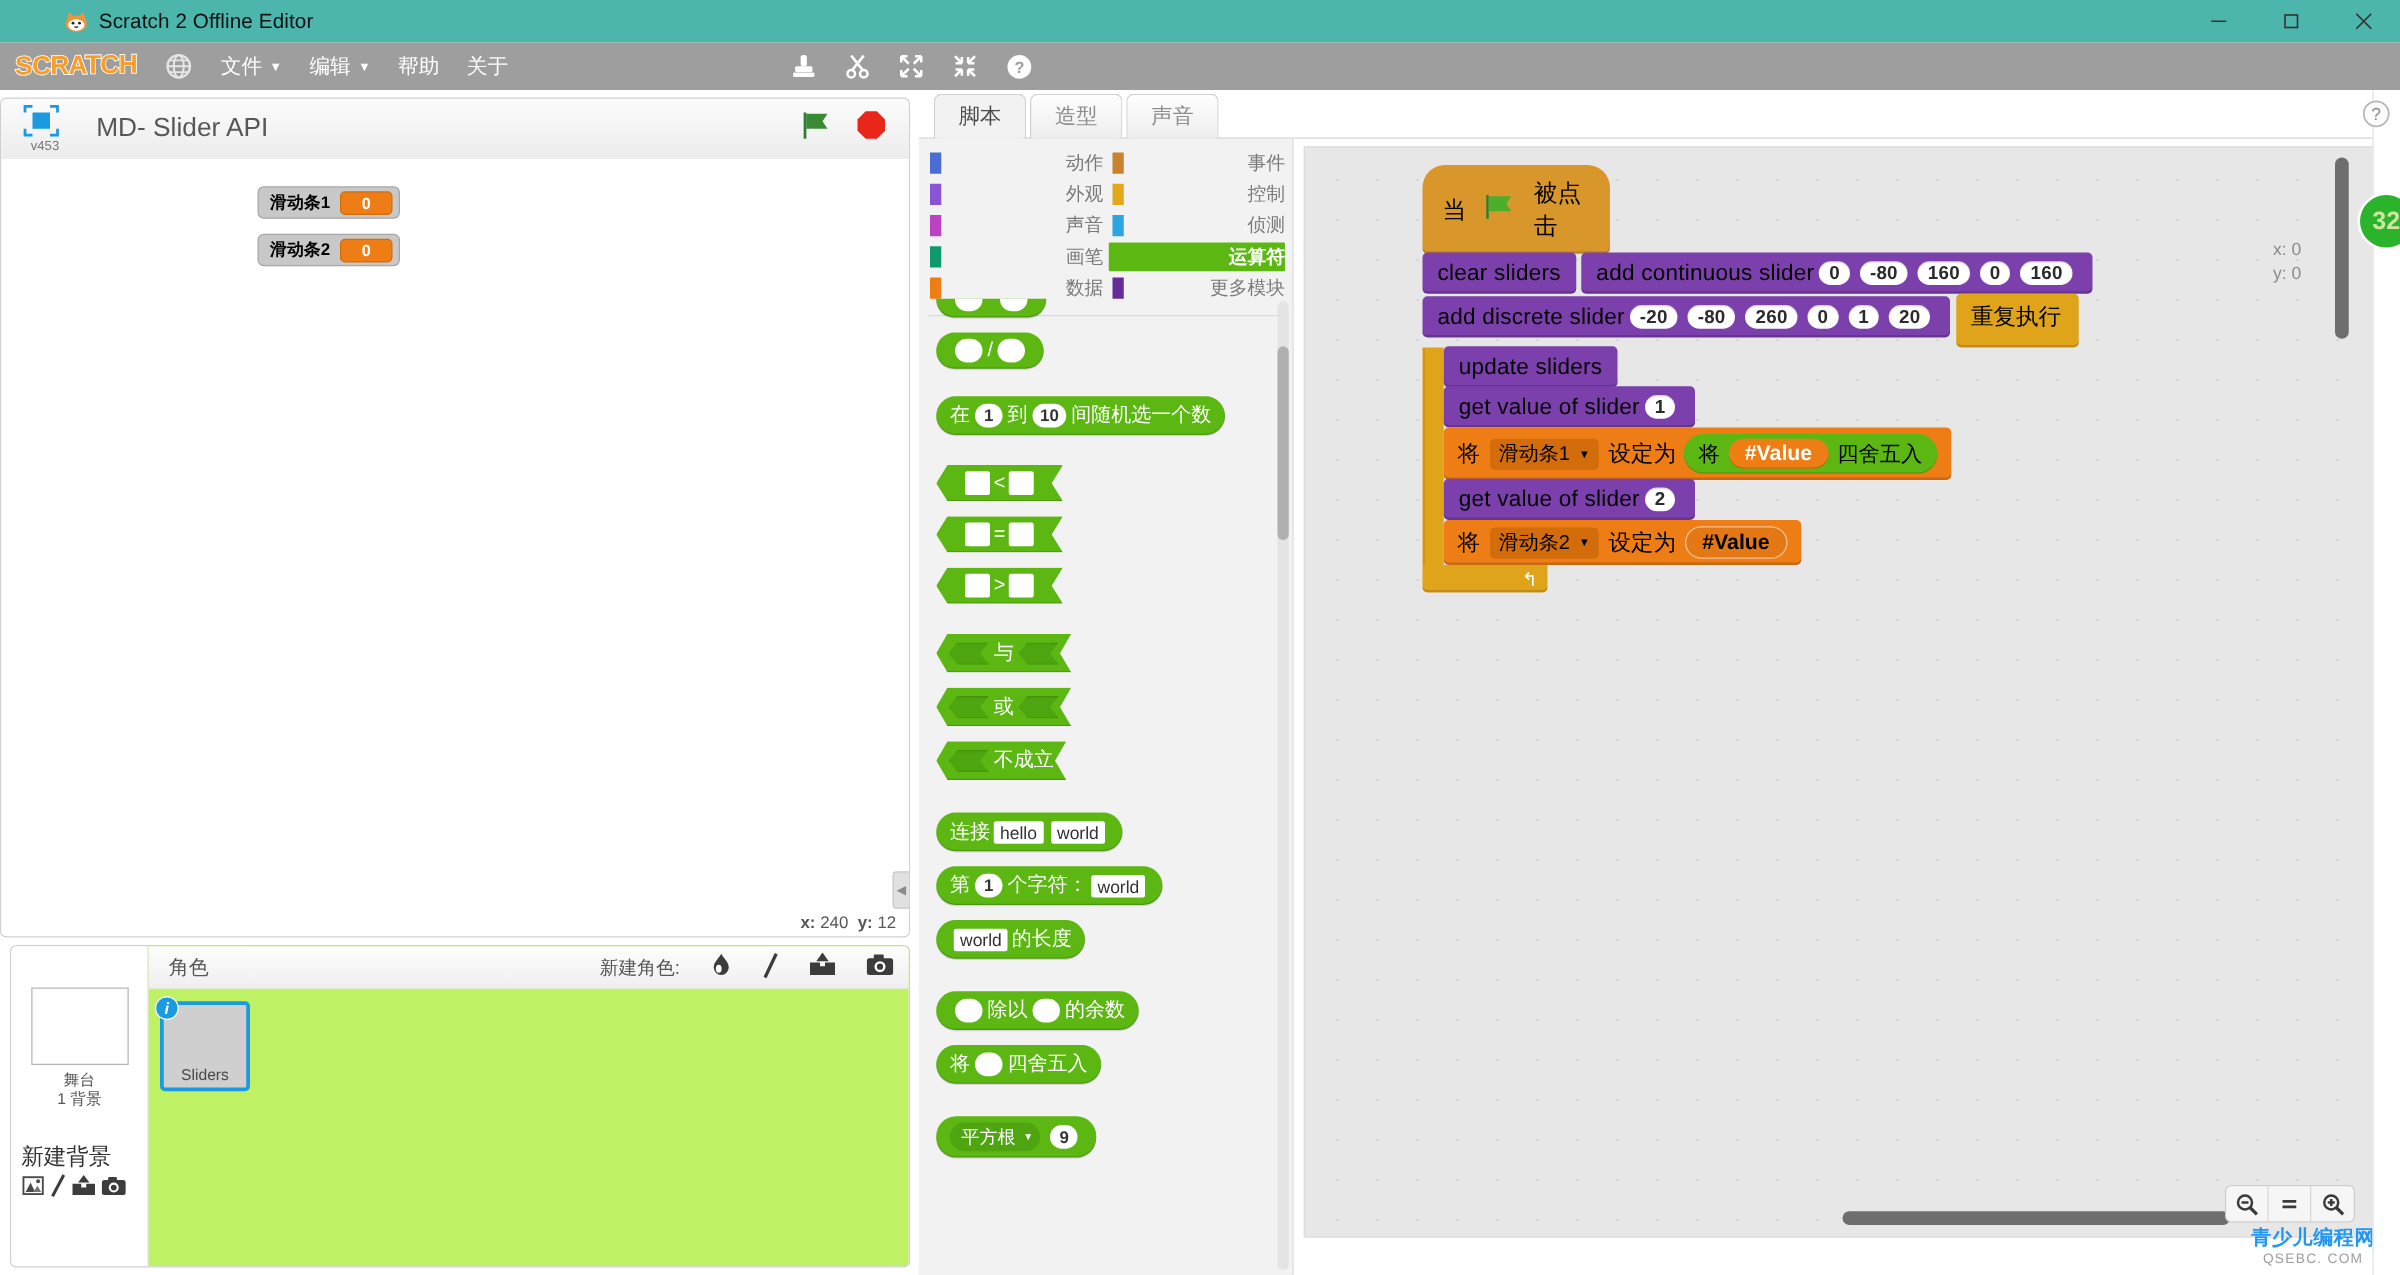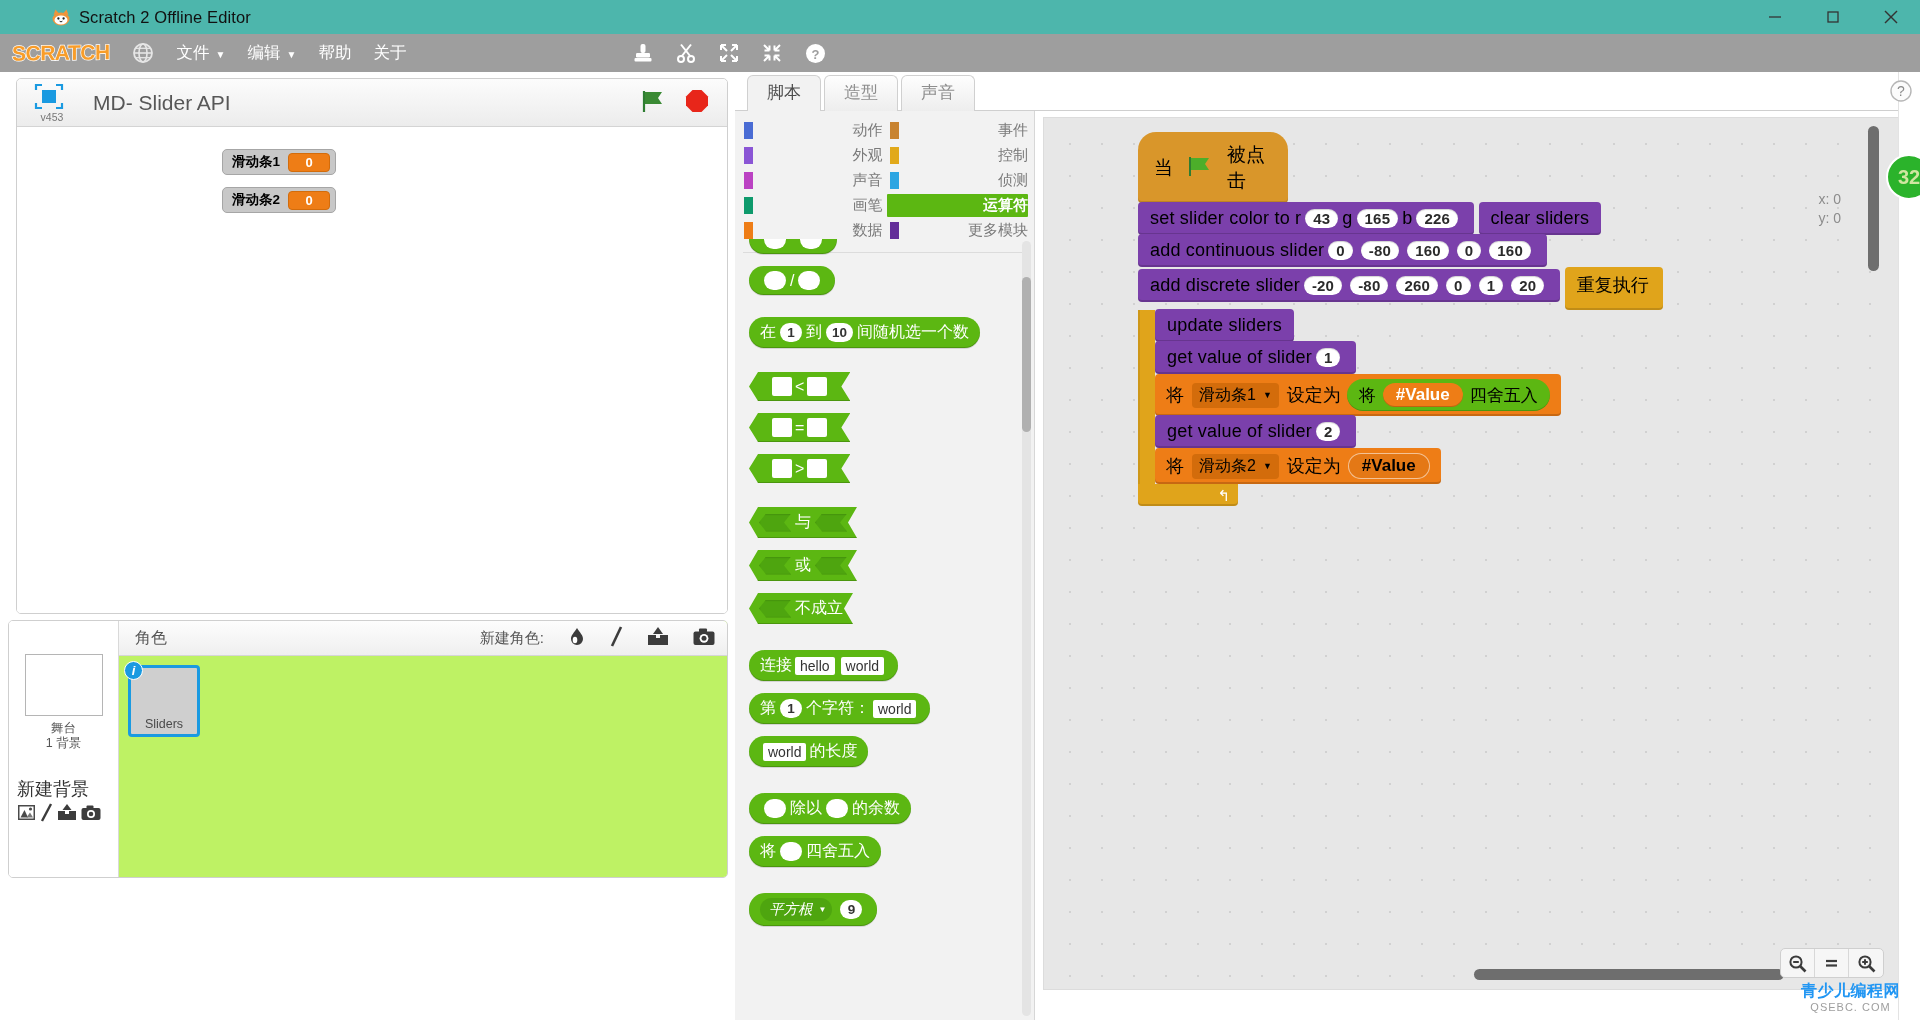--- a/index.html
+++ b/index.html
@@ -41,22 +41,22 @@
   .globe { width:22px;height:22px; margin:0 12px 0 4px;}
   #toolicons { display:flex; align-items:center; gap:19px; margin-left:214px; }
   #toolicons .ti { width:24px;height:24px; display:flex;align-items:center;justify-content:center;}
 
   
   #main { display:flex; height:948px; background:#fff;}
   #leftcol { width:735px; }
 
   
   #stage-panel {
-    margin:6px 7px 0 16px; border:1px solid #cfcfcf; border-radius:5px;
-    background:#fff; height:536px; position:relative; overflow:hidden;
+    margin:6px 7px 0 0; border:1px solid #cfcfcf; border-radius:5px;
+    background:#fff; height:672px; position:relative; overflow:hidden;
   }
   #stage-header {
     height:48px; background:linear-gradient(#fcfcfc,#ececec);
     border-bottom:1px solid #d4d4d4; display:flex; align-items:center;
     border-radius:4px 4px 0 0; position:relative;
   }
   .proj-icon { margin-left:15px; width:40px; position:relative; }
   .proj-icon .brackets { width:34px;height:30px; position:relative;}
   .proj-icon .ver { font-size:10.5px; color:#777; text-align:center; margin-top:-1px;}
   #proj-title { font-size:21px; color:#575757; margin-left:21px; }
@@ -155,21 +155,21 @@
                 align-items:center;justify-content:center; color:#333; font-size:13.5px;
                 font-weight:bold; padding:0 6px; margin:0 4px;}
   .slot-blank { background:#fff; border-radius:11px; width:22px;height:19px; margin:0 4px; display:inline-block;}
   .slot-sq { background:#fff; width:20px;height:19px; margin:0 3px; display:inline-block; border-radius:2px;}
   .slot-text { background:#fff; color:#333; font-size:14px; padding:1px 5px; border-radius:2px;
                margin:0 3px; font-weight:normal;}
   .slot-boolhole { background:#4ea50f; width:32px;height:18px; margin:0 4px; display:inline-block;
                    clip-path: polygon(7px 0, 100% 0, calc(100% - 7px) 50%, 100% 100%, 7px 100%, 0 50%);
                    box-shadow:inset 0 0 2px rgba(0,0,0,.35);}
   .dropdown { background:#4ea50f; border-radius:12px; padding:2px 6px 2px 9px; display:inline-flex;
-              align-items:center; font-size:14.5px; margin-right:4px;font-style:italic;}
+              align-items:center; font-size:14.5px; margin-right:4px;}
   .dd-caret { margin-left:6px; font-size:8px; }
   .pal-row { margin-bottom:12px; }
 
   
   #canvas-wrap { flex:1; position:relative; background:#fff; padding:6px 0 0 8px; }
   #canvas {
     position:absolute; left:8px; top:6px; right:18px; bottom:30px;
     background-color:#e7e7e7;
     background-image: radial-gradient(circle, #d1d1d1 1.1px, transparent 1.2px);
     background-size: 32px 32px; background-position: 10px 10px;
@@ -660,28 +660,20 @@
               <span>当</span>
               <span>
                 <svg width="26" height="22" viewBox="0 0 26 22">
                     <line x1="3" y1="2" x2="3" y2="21" stroke="#2e7d32" stroke-width="2"></line>
                     <path d="M4 3 L22 3 L18 9 L22 15 L4 15 Z" fill="#4cae2a"></path>
                   </svg>
               </span>
               <span>被点击</span>
             </div>
 
-            <div class="stack">
-              <span>set slider color to r</span>
-              <span class="oval-white">43</span>
-              <span>g</span>
-              <span class="oval-white">165</span>
-              <span>b</span>
-              <span class="oval-white">226</span>
-            </div>
 
             <div class="stack">
               <span>clear sliders</span>
             </div>
 
             <div class="stack">
               <span>add continuous slider</span>
               <span class="oval-white">0</span>
               <span class="oval-white">-80</span>
               <span class="oval-white">160</span>

